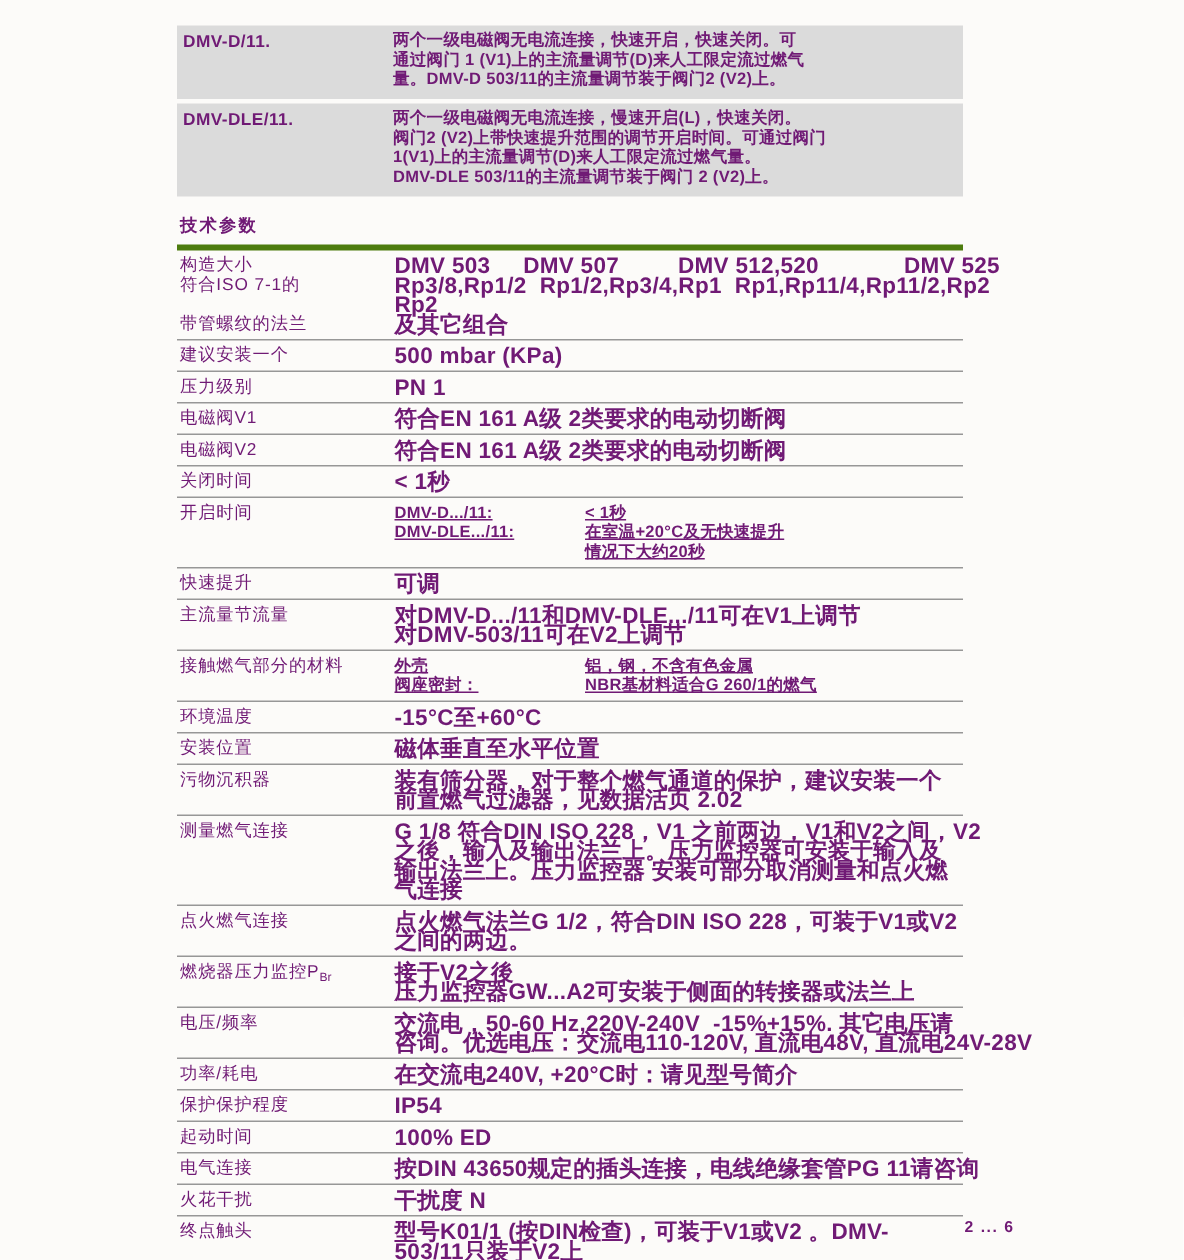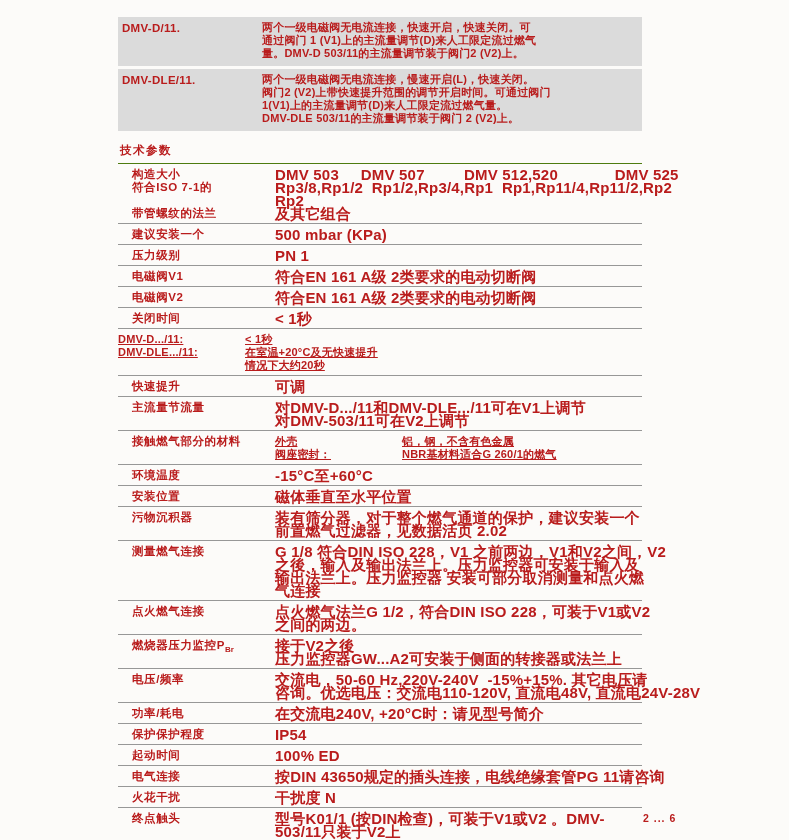--- a/index.html
+++ b/index.html
@@ -2,21 +2,21 @@
 <html><head>
 <meta charset="utf-8">
 <style>
   html,body{margin:0;padding:0;background:#ffffff;}
   .page{
     position:relative;
     width:789px;height:840px;
     background:#fcfbf9;
     overflow:hidden;
     font-family:"Liberation Sans",sans-serif;
-    color:#b91c1c;
+    color:#701a75;
   }
   .content{position:absolute;left:118px;top:17px;width:524px;}
 
   
   .model-row{
     display:flex;
     background:#dbdbdb;
     margin-bottom:3px;
     padding:4px 6px 6px 4px;
   }
@@ -27,36 +27,35 @@
   }
   .model-text{
     font-size:11px;line-height:13px;font-weight:700;
     white-space:pre;letter-spacing:.2px;
   }
 
   
   .section-title{
     font-size:11.5px;font-weight:700;letter-spacing:1.5px;
     margin:0;padding:9px 0 5px 2px;
-    border-bottom:1px solid #4d7c0f;
+    border-bottom:4px solid #4d7c0f;
   }
 
   
   .spec-row{
     display:flex;
     border-bottom:1px solid #979797;
     padding:4px 0 3px;
   }
   .spec-row:last-child{border-bottom:none;}
   .spec-label{
     flex:0 0 143px;
-    font-size:11.5px;font-weight:700;letter-spacing:.6px;
+    font-size:11.5px;font-weight:400;letter-spacing:.6px;
     line-height:13px;white-space:pre-line;
     padding-left:2px;
-    margin-left:12px;
   }
   .spec-label sub{font-size:8px;letter-spacing:0;}
   .spec-value{
     flex:1;
     font-size:15px;line-height:13px;font-weight:700;
     white-space:pre;letter-spacing:.2px;
   }
   .pairs{flex:1;display:grid;grid-template-columns:127px 1fr;align-items:start;}
   .pair-k,.pair-v{
     font-size:11px;line-height:13px;font-weight:700;
@@ -117,20 +116,21 @@
         </div>
         <div class="spec-row">
           <div class="spec-label">电磁阀V2</div>
           <div class="spec-value">符合EN 161 A级 2类要求的电动切断阀</div>
         </div>
         <div class="spec-row">
           <div class="spec-label">关闭时间</div>
           <div class="spec-value">&lt; 1秒</div>
         </div>
         <div class="spec-row">
+          <div class="spec-label">开启时间</div>
           <div class="pairs">
             <div class="pair-k">DMV-D.../11:</div>
             <div class="pair-v">&lt; 1秒</div>
             <div class="pair-k">DMV-DLE.../11:</div>
             <div class="pair-v">在室温+20°C及无快速提升
 情况下大约20秒</div>
           </div>
         </div>
         <div class="spec-row">
           <div class="spec-label">快速提升</div>

